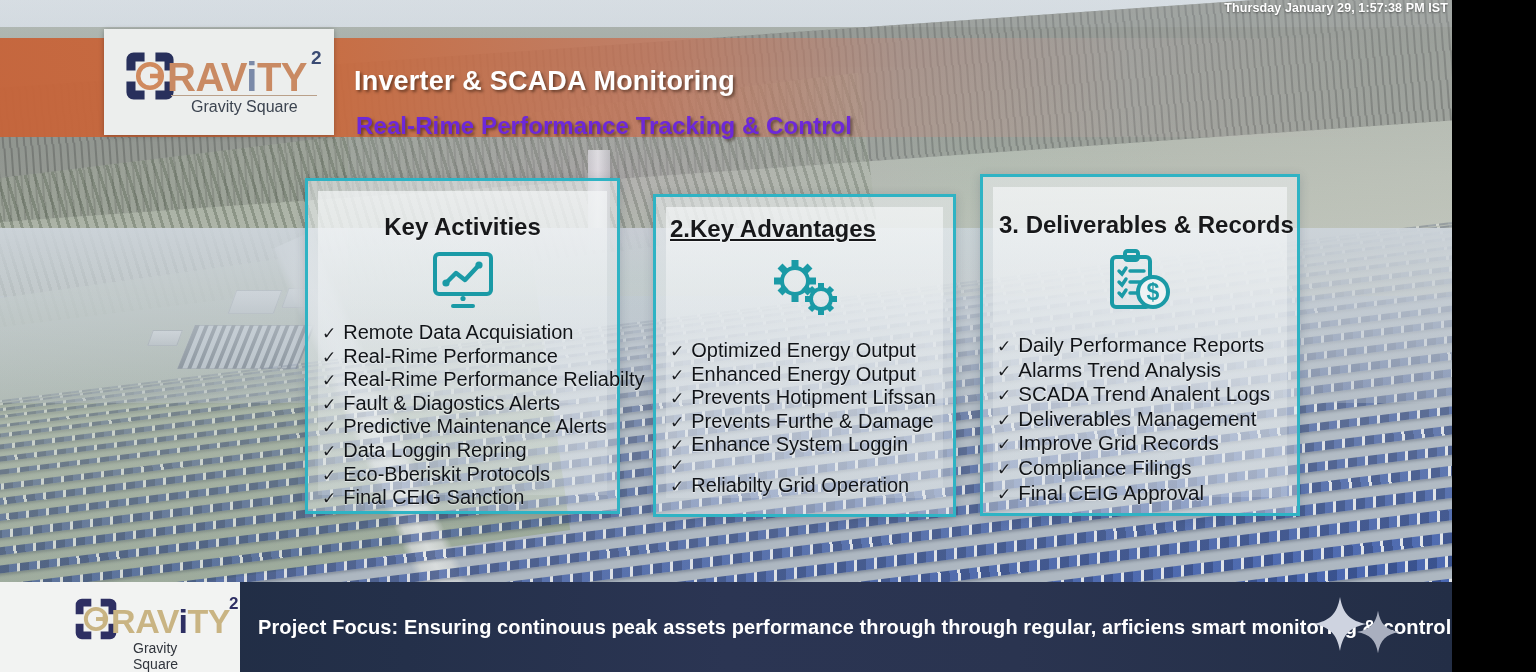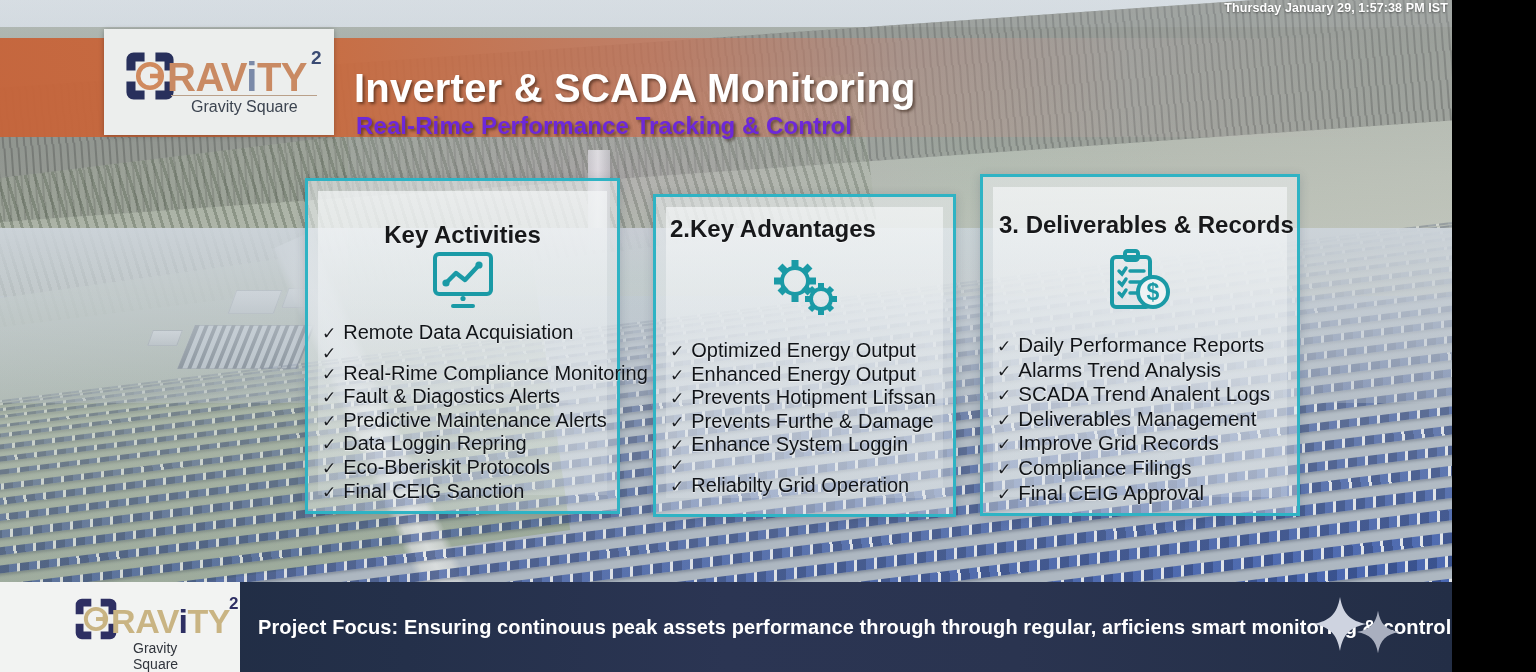--- a/index.html
+++ b/index.html
@@ -139,21 +139,21 @@
     position:absolute;left:196px;top:8px;font-size:19px;font-weight:700;color:#3a4b73;
   }
   .logo-sub{
     position:absolute;left:76px;top:59px;font-size:16px;color:#3c4450;font-weight:400;
   }
   .logo-rule{position:absolute;left:56px;top:56px;width:146px;height:1px;background:#b9a08a;}
 
   
   .title-main{
     position:absolute;left:354px;top:66px;
-    font-size:40px;font-weight:700;color:#fff;letter-spacing:.2px;
+    font-size:27px;font-weight:700;color:#fff;letter-spacing:.2px;
     text-shadow:2px 2px 3px rgba(40,20,10,.55);
     white-space:nowrap;
   }
   .title-sub{
     position:absolute;left:356px;top:112px;
     font-size:24px;font-weight:700;color:#6d28d9;letter-spacing:.1px;
     text-shadow:2px 2px 3px rgba(40,20,10,.55);
     white-space:nowrap;
   }
 
@@ -169,22 +169,22 @@
   .card.c3{left:980px;top:174px;width:320px;height:342px;}
   .card-sheet{
     position:absolute;left:10px;top:10px;right:10px;bottom:16px;
     background:linear-gradient(180deg,rgba(244,246,247,.70),rgba(236,240,242,.42) 45%,rgba(226,232,236,.22));
   }
   .card-title{
     position:absolute;left:0;right:0;
     text-align:center;font-size:24px;font-weight:700;color:#17181a;
     text-shadow:0 1px 1px rgba(255,255,255,.55);
   }
-  .card.c1 .card-title{top:32px;margin-top:8px;}
-  .card.c2 .card-title{top:18px;text-align:left;left:14px;}
+  .card.c1 .card-title{top:32px;}
+  .card.c2 .card-title{top:18px;text-align:left;left:14px;text-decoration:underline;}
   .card.c3 .card-title{top:34px;text-align:left;left:16px;}
 
   .card-icon{position:absolute;left:50%;transform:translateX(-50%);}
   .card.c1 .card-icon{top:70px;}
   .card.c2 .card-icon{top:58px;}
   .card.c3 .card-icon{top:72px;}
 
   .card-list{
     position:absolute;left:14px;right:4px;list-style:none;margin:0;padding:0;
   }
@@ -319,24 +319,25 @@
         <rect x="20" y="53" width="24" height="4" rx="2" fill="#1a9aa6"></rect>
       </svg>
     </div>
     <ul class="card-list">
         <li>
           <span class="tick">✓</span>
           <span>Remote Data Acquisiation</span>
         </li>
         <li>
           <span class="tick">✓</span>
-        </li>
-        <li>
-          <span class="tick">✓</span>
-          <span>Real-Rime Compliance Monitoring</span>
+          <span>Real-Rime Performance</span>
+        </li>
+        <li>
+          <span class="tick">✓</span>
+          <span>Real-Rime Performance Reliabilty</span>
         </li>
         <li>
           <span class="tick">✓</span>
           <span>Fault &amp; Diagostics  Alerts</span>
         </li>
         <li>
           <span class="tick">✓</span>
           <span>Predictive Maintenance Alerts</span>
         </li>
         <li>

